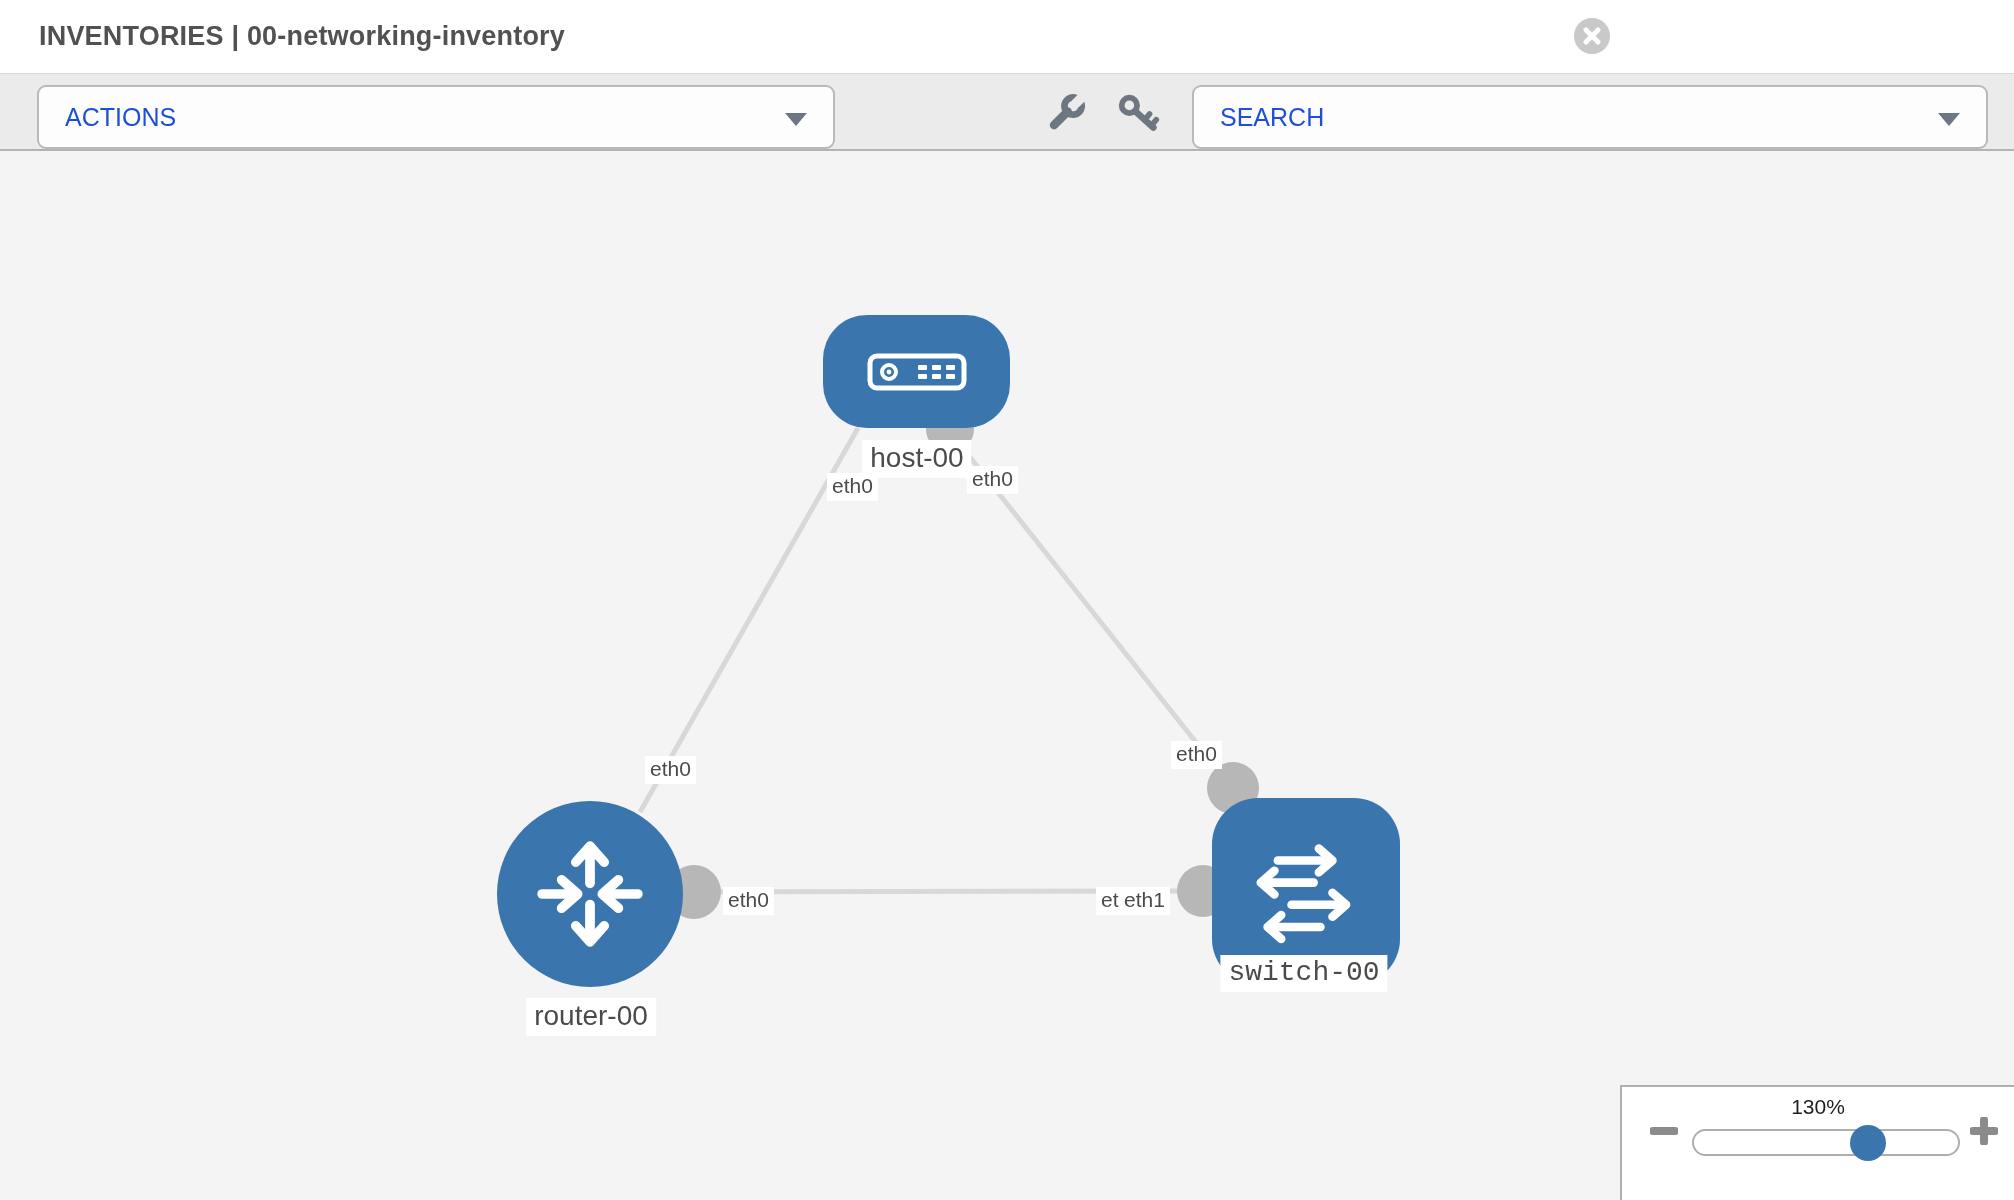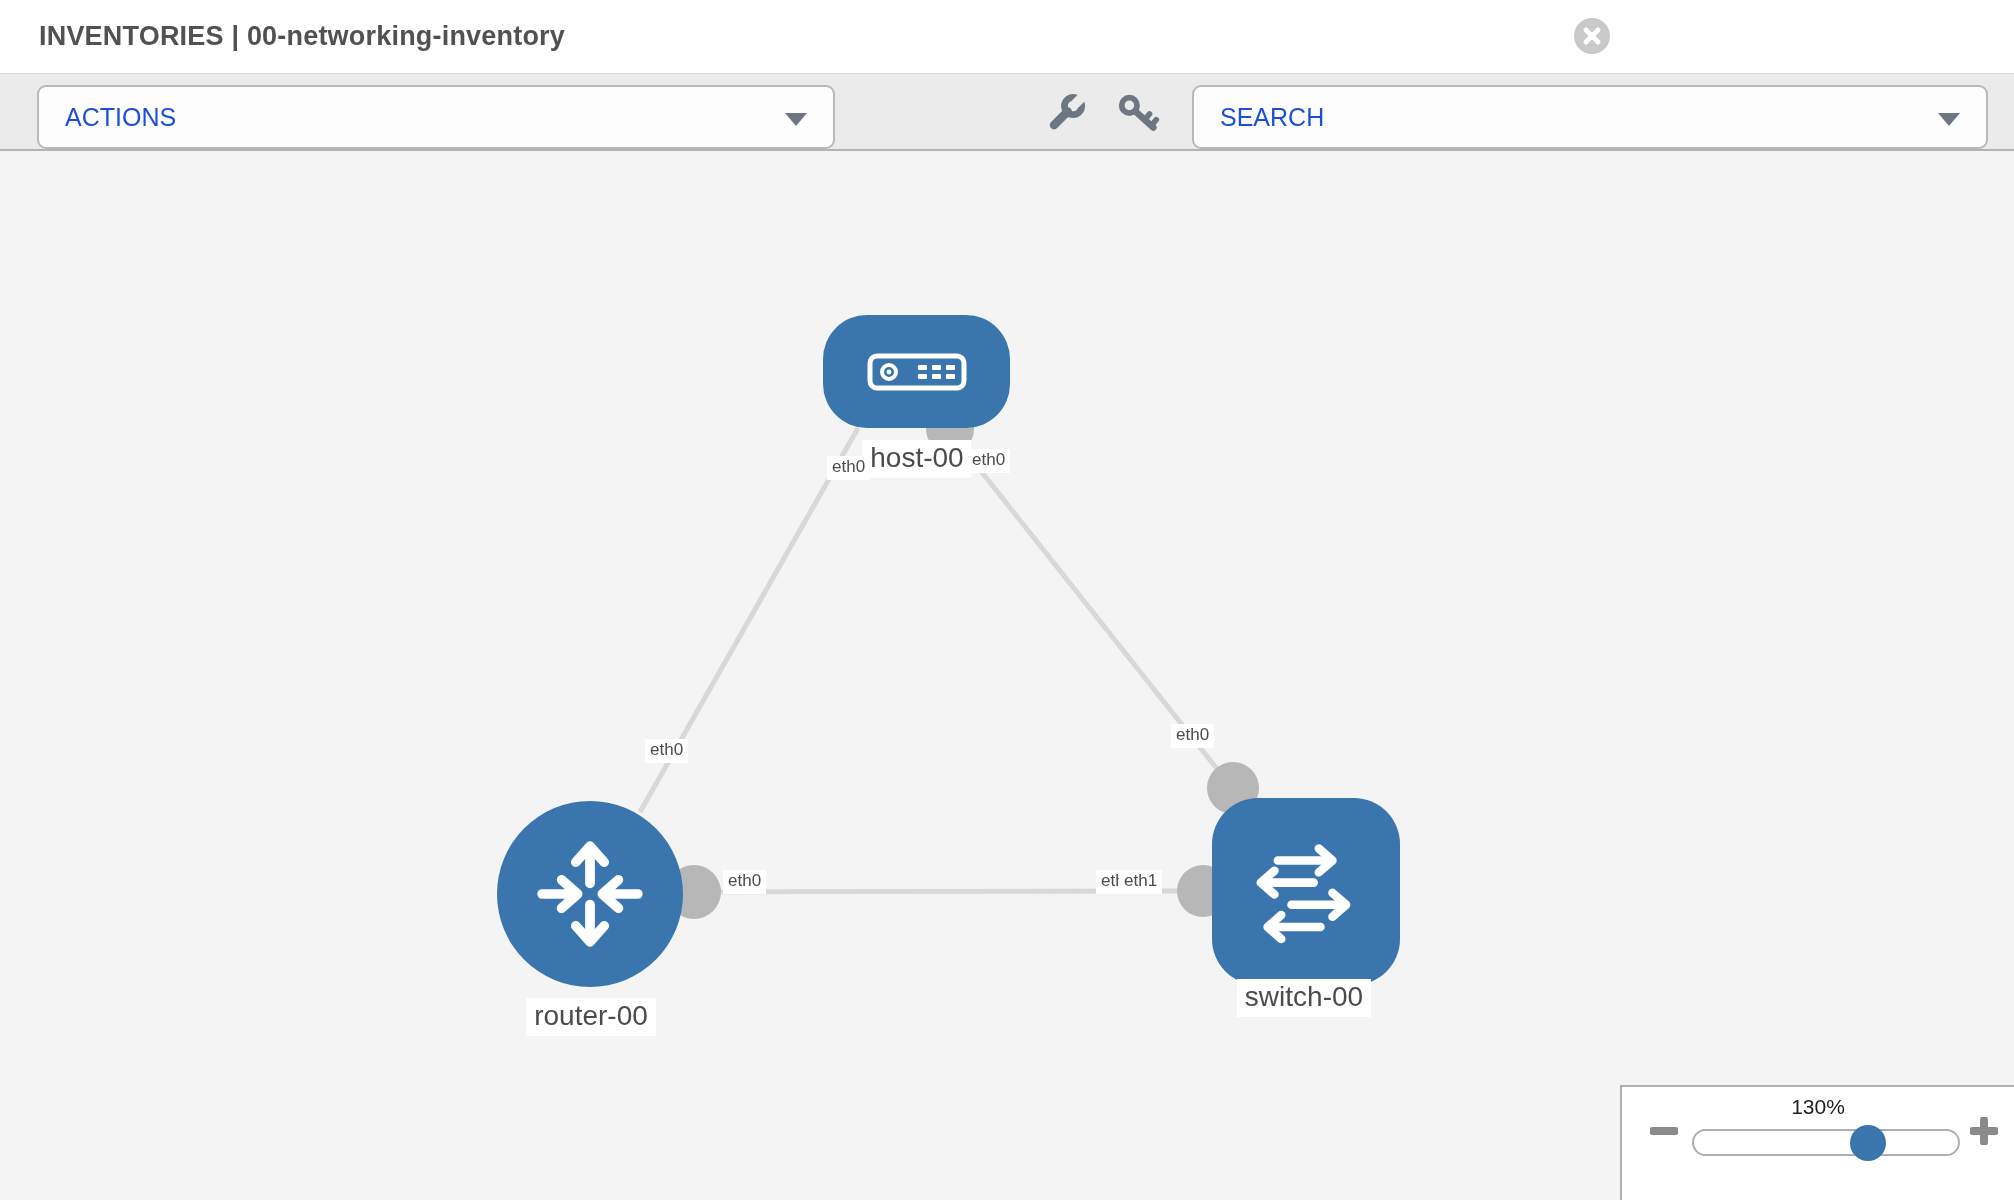--- a/index.html
+++ b/index.html
@@ -33,21 +33,21 @@
   .links-svg { position:absolute; left:0; top:0; width:2014px; height:1049px; z-index:1; }
 
   .node { position:absolute; background:#3a76ad; z-index:3; display:flex; align-items:center;
           justify-content:center; cursor:pointer; }
   .node-host   { left:823px; top:164px; width:187px; height:113px; border-radius:44px; }
   .node-router { left:497px; top:650px; width:186px; height:186px; border-radius:50%; }
   .node-switch { left:1212px; top:647px; width:188px; height:187px; border-radius:46px; }
 
   .lbl { position:absolute; z-index:4; background:#fff; color:#4b4b4b; white-space:nowrap; }
   .node-lbl { font-size:28px; padding:2px 8px 4px; transform:translateX(-50%); }
-  .if-lbl   { font-size:17px; padding:1px 5px 3px; }
+  .if-lbl   { font-size:21px; padding:1px 5px 3px;margin-top:17px; }
 
   
   .zoom-panel { position:absolute; left:1620px; top:1085px; width:394px; height:115px; background:#fff;
                 border-left:2px solid #b0b0b0; border-top:2px solid #b0b0b0; z-index:12; }
   .zoom-pct { position:absolute; left:0; top:8px; width:100%; text-align:center; font-size:21px; color:#1f1f1f; }
   .zoom-minus, .zoom-plus { position:absolute; top:30px; cursor:pointer; }
   .zoom-minus { left:28px; }
   .zoom-plus  { right:16px; }
   .zoom-track { position:absolute; left:70px; top:42px; width:268px; height:27px; background:#fff;
                 border:2px solid #aeaeae; border-radius:14px; cursor:pointer; }
@@ -149,21 +149,21 @@
         <polyline points="38,50 22,64 38,78"></polyline>
         <line x1="58" y1="90" x2="116" y2="90"></line>
         <polyline points="106,76 122,90 106,104"></polyline>
         <line x1="92" y1="116" x2="36" y2="116"></line>
         <polyline points="46,102 30,116 46,130"></polyline>
       </svg>
     </div>
 
     <span class="lbl node-lbl" style="left:917px; top:289px;">host-00</span>
     <span class="lbl node-lbl" style="left:591px; top:847px;">router-00</span>
-    <span class="lbl node-lbl" style="left:1304px; top:828px;">switch-00</span>
+    <span class="lbl node-lbl" style="left:1304px; top:804px;font-family:Liberation Mono, monospace;">switch-00</span>
 
     <span class="lbl if-lbl" style="left:827px; top:305px;">eth0</span>
     <span class="lbl if-lbl" style="left:967px; top:298px;">eth0</span>
     <span class="lbl if-lbl" style="left:645px; top:588px;">eth0</span>
     <span class="lbl if-lbl" style="left:1171px; top:573px;">eth0</span>
     <span class="lbl if-lbl" style="left:723px; top:719px;">eth0</span>
     <span class="lbl if-lbl" style="left:1096px; top:719px;">eth1</span>
     <span class="lbl if-lbl" style="left:1119px; top:719px;">eth1</span>
   </div>
 

